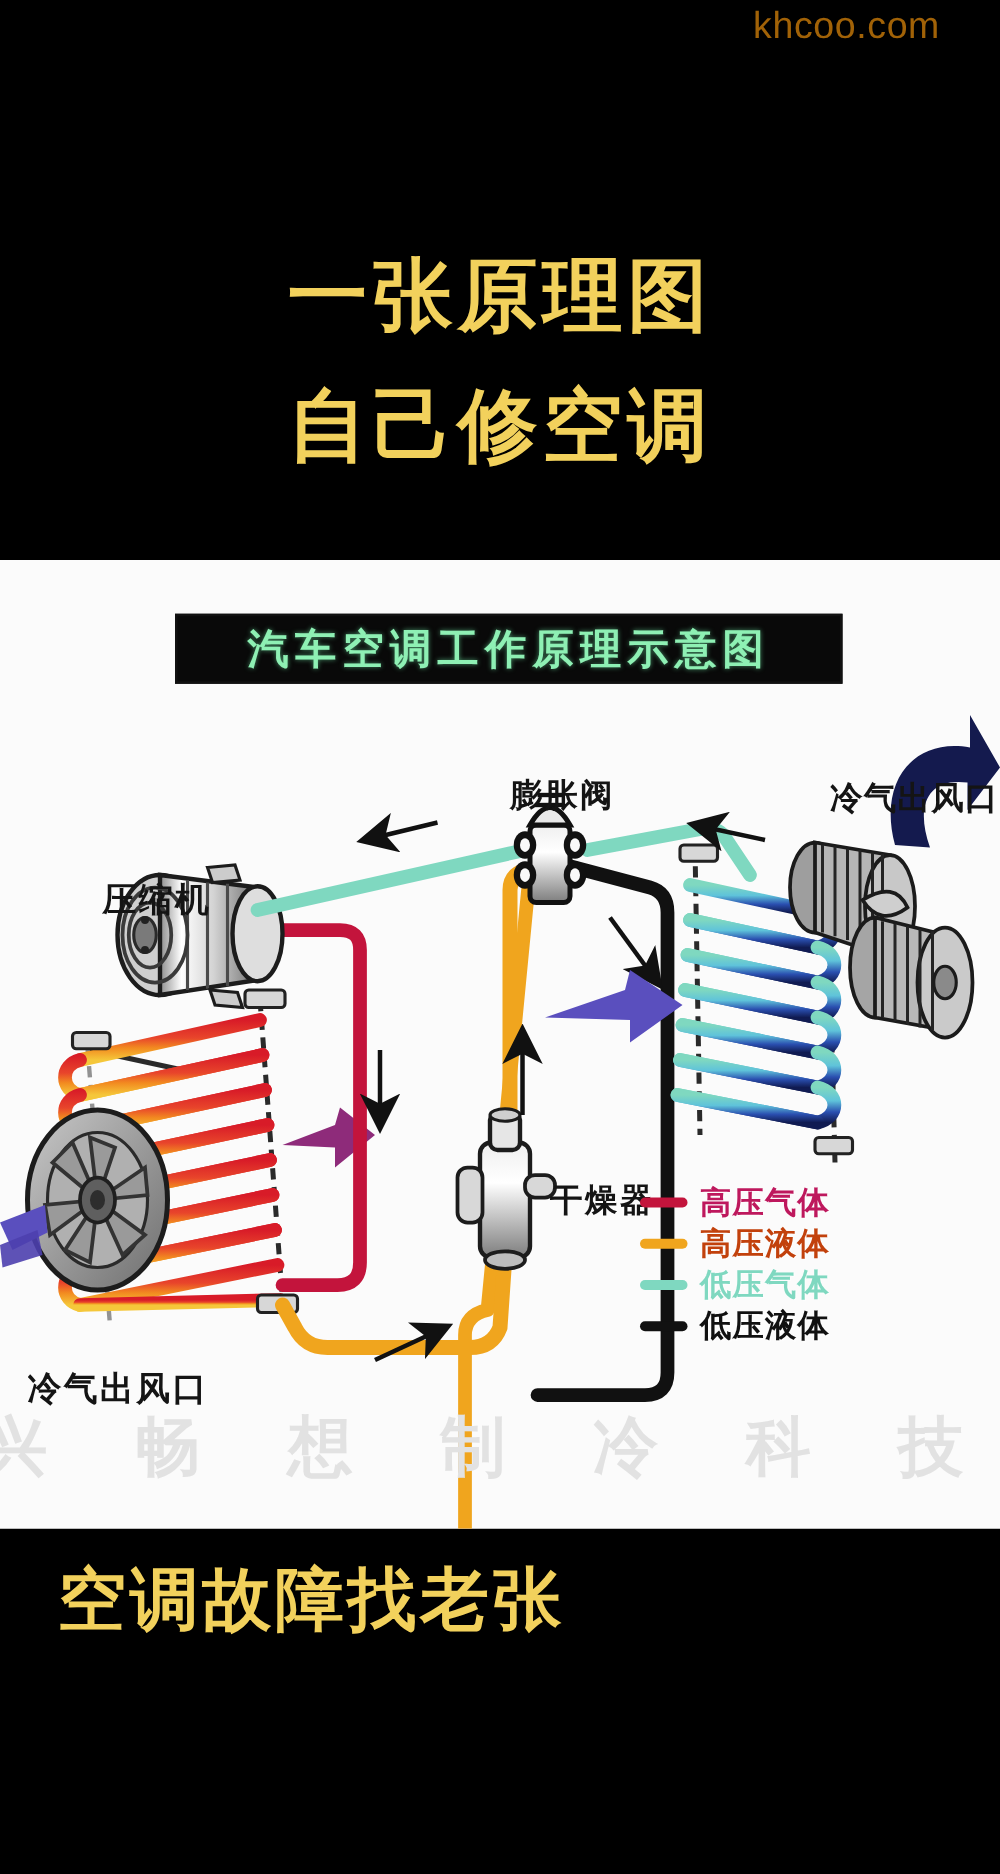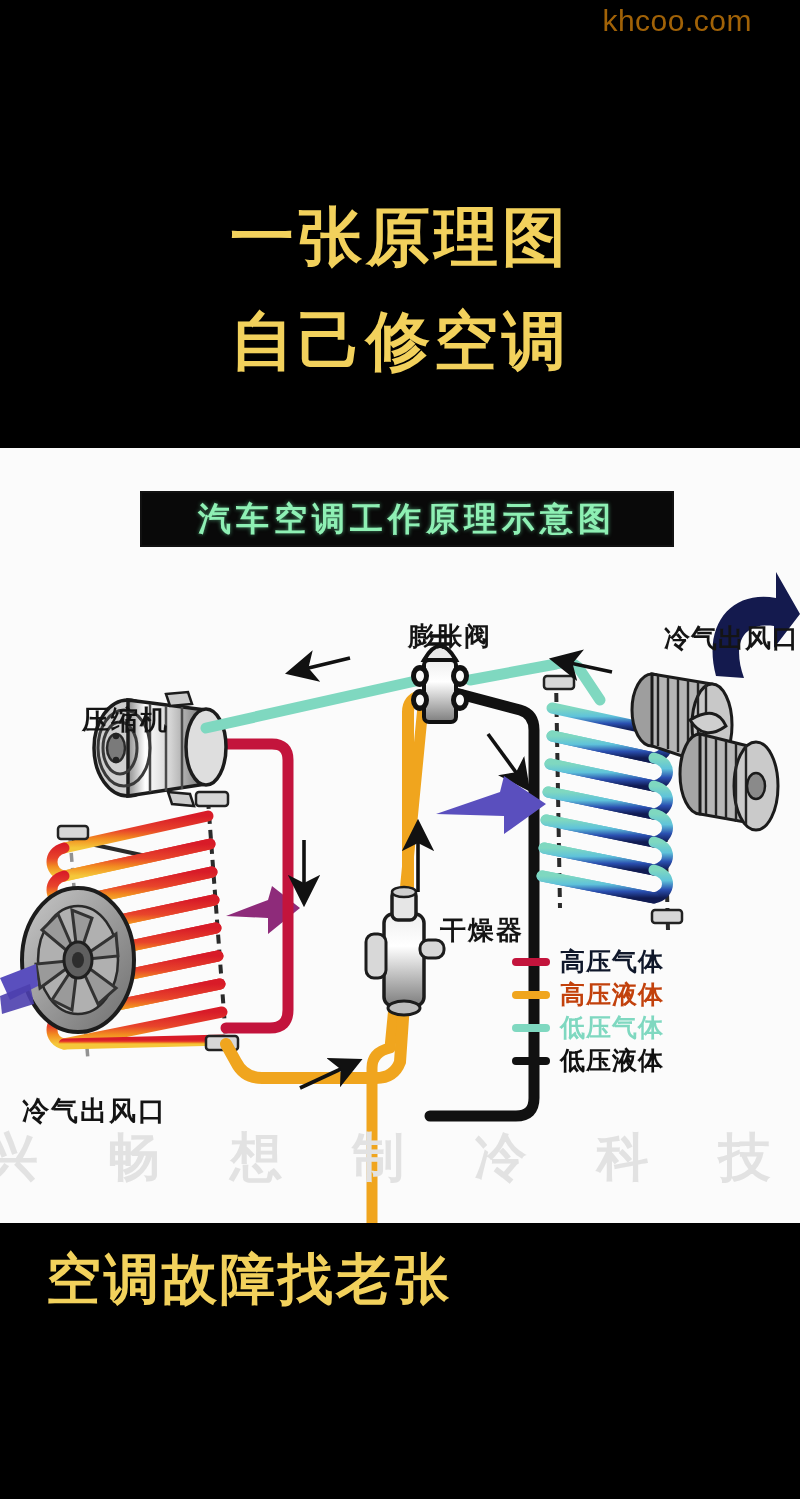--- a/index.html
+++ b/index.html
@@ -48,21 +48,21 @@
   
   .lbl{
     position:absolute;color:#141414;font-weight:bold;
     font-family:"DejaVu Sans","Liberation Sans",sans-serif;
     white-space:nowrap;
     margin-top:41px;
   }
   .lbl-compressor{left:82px;top:213px;font-size:27px;letter-spacing:2px;text-align:center;}
   .lbl-expansion{left:408px;top:130px;font-size:26px;letter-spacing:2px;}
   .lbl-outlet{left:664px;top:132px;font-size:26px;letter-spacing:1px;}
-  .lbl-dryer{left:440px;top:424px;font-size:26px;letter-spacing:2px;text-align:right;}
+  .lbl-dryer{left:440px;top:454px;font-size:26px;letter-spacing:2px;text-align:right;}
   .lbl-radiator{left:22px;top:604px;font-size:27px;letter-spacing:2px;}
 
   
   .legend{position:absolute;left:512px;top:497px;}
   .legend-row{display:flex;align-items:center;height:33px;}
   .legend-swatch{width:38px;height:8px;border-radius:4px;margin-right:10px;flex:0 0 auto;}
   .legend-text{
     font-size:25px;font-weight:bold;letter-spacing:1px;
     font-family:"DejaVu Sans","Liberation Sans",sans-serif;
     text-shadow:1px 1px 0 rgba(255,255,255,.6);
@@ -330,21 +330,21 @@
 
     <div class="lbl lbl-compressor">压缩机</div>
     <div class="lbl lbl-expansion">膨胀阀</div>
     <div class="lbl lbl-outlet">冷气出风口</div>
     <div class="lbl lbl-dryer">干燥器</div>
     <div class="lbl lbl-radiator">冷气出风口</div>
 
     <div class="legend">
       <div class="legend-row">
         <div class="legend-swatch" style="background:#C3143C"></div>
-        <div class="legend-text" style="color:#0f172a">高压气体</div>
+        <div class="legend-text" style="color:#be185d">高压气体</div>
       </div>
       <div class="legend-row">
         <div class="legend-swatch" style="background:#F0A51E"></div>
         <div class="legend-text" style="color:#c2410c">高压液体</div>
       </div>
       <div class="legend-row">
         <div class="legend-swatch" style="background:#7FD8C0"></div>
         <div class="legend-text" style="color:#7FD8C0">低压气体</div>
       </div>
       <div class="legend-row">

